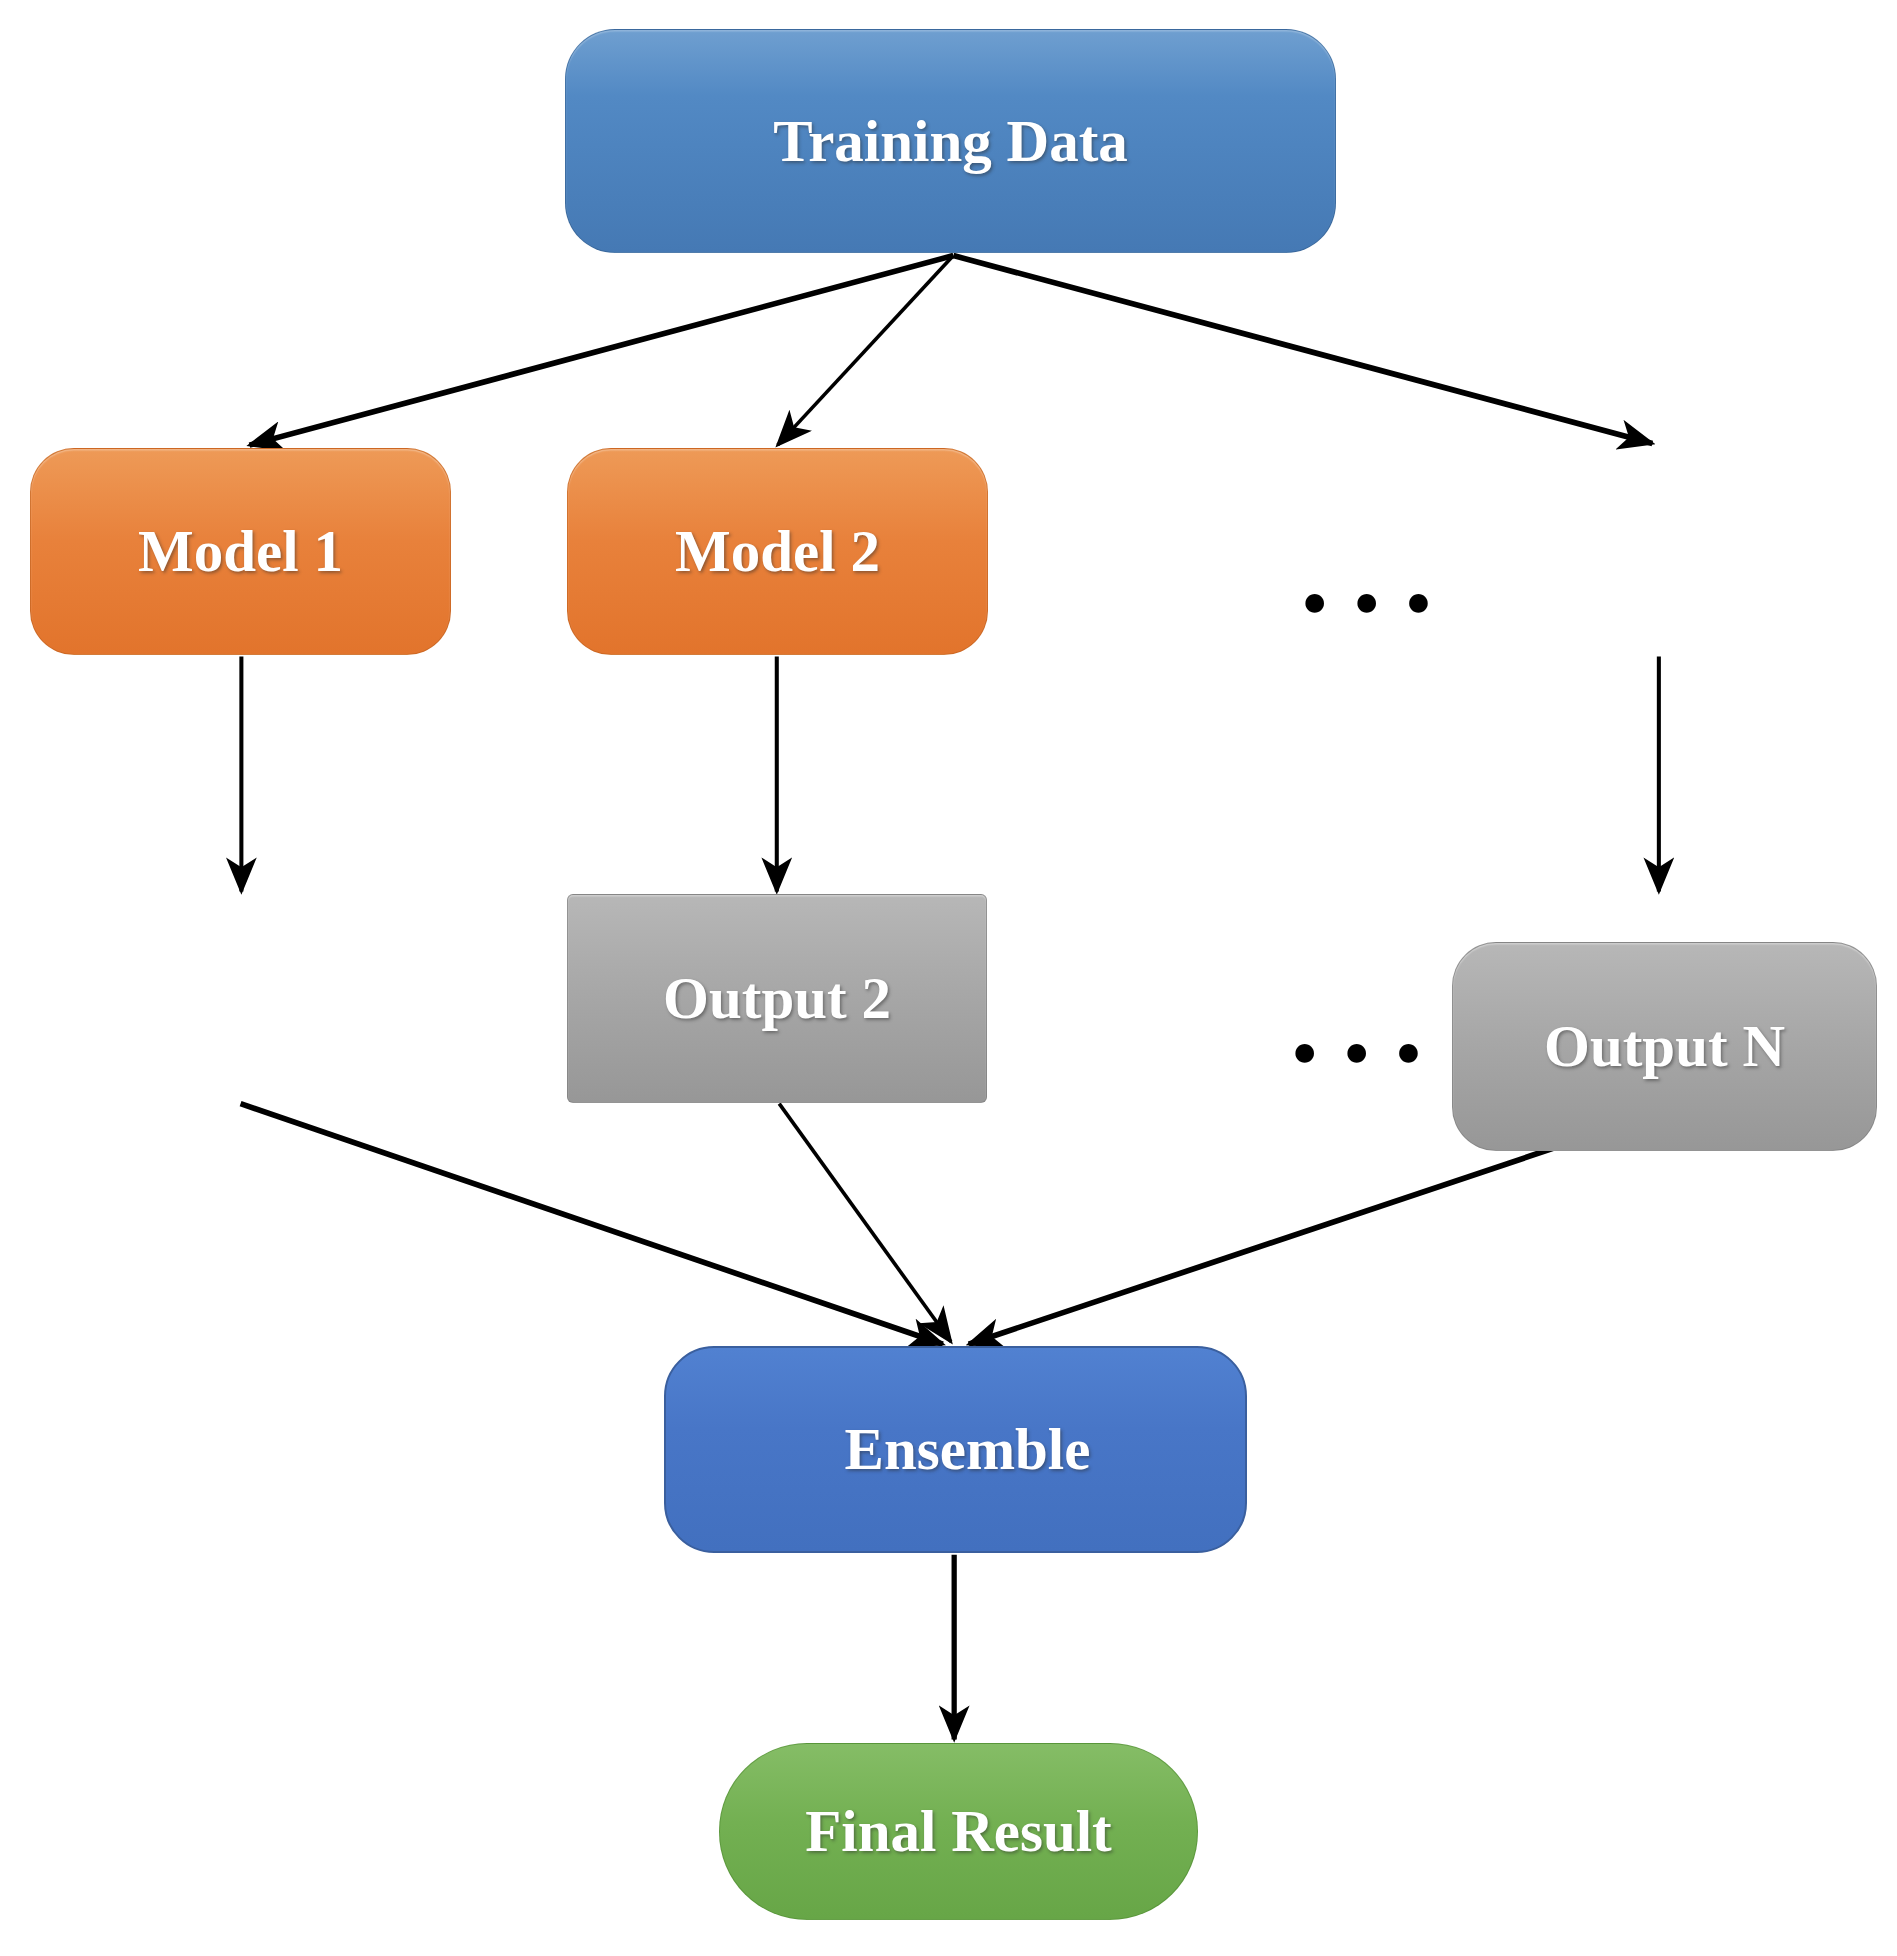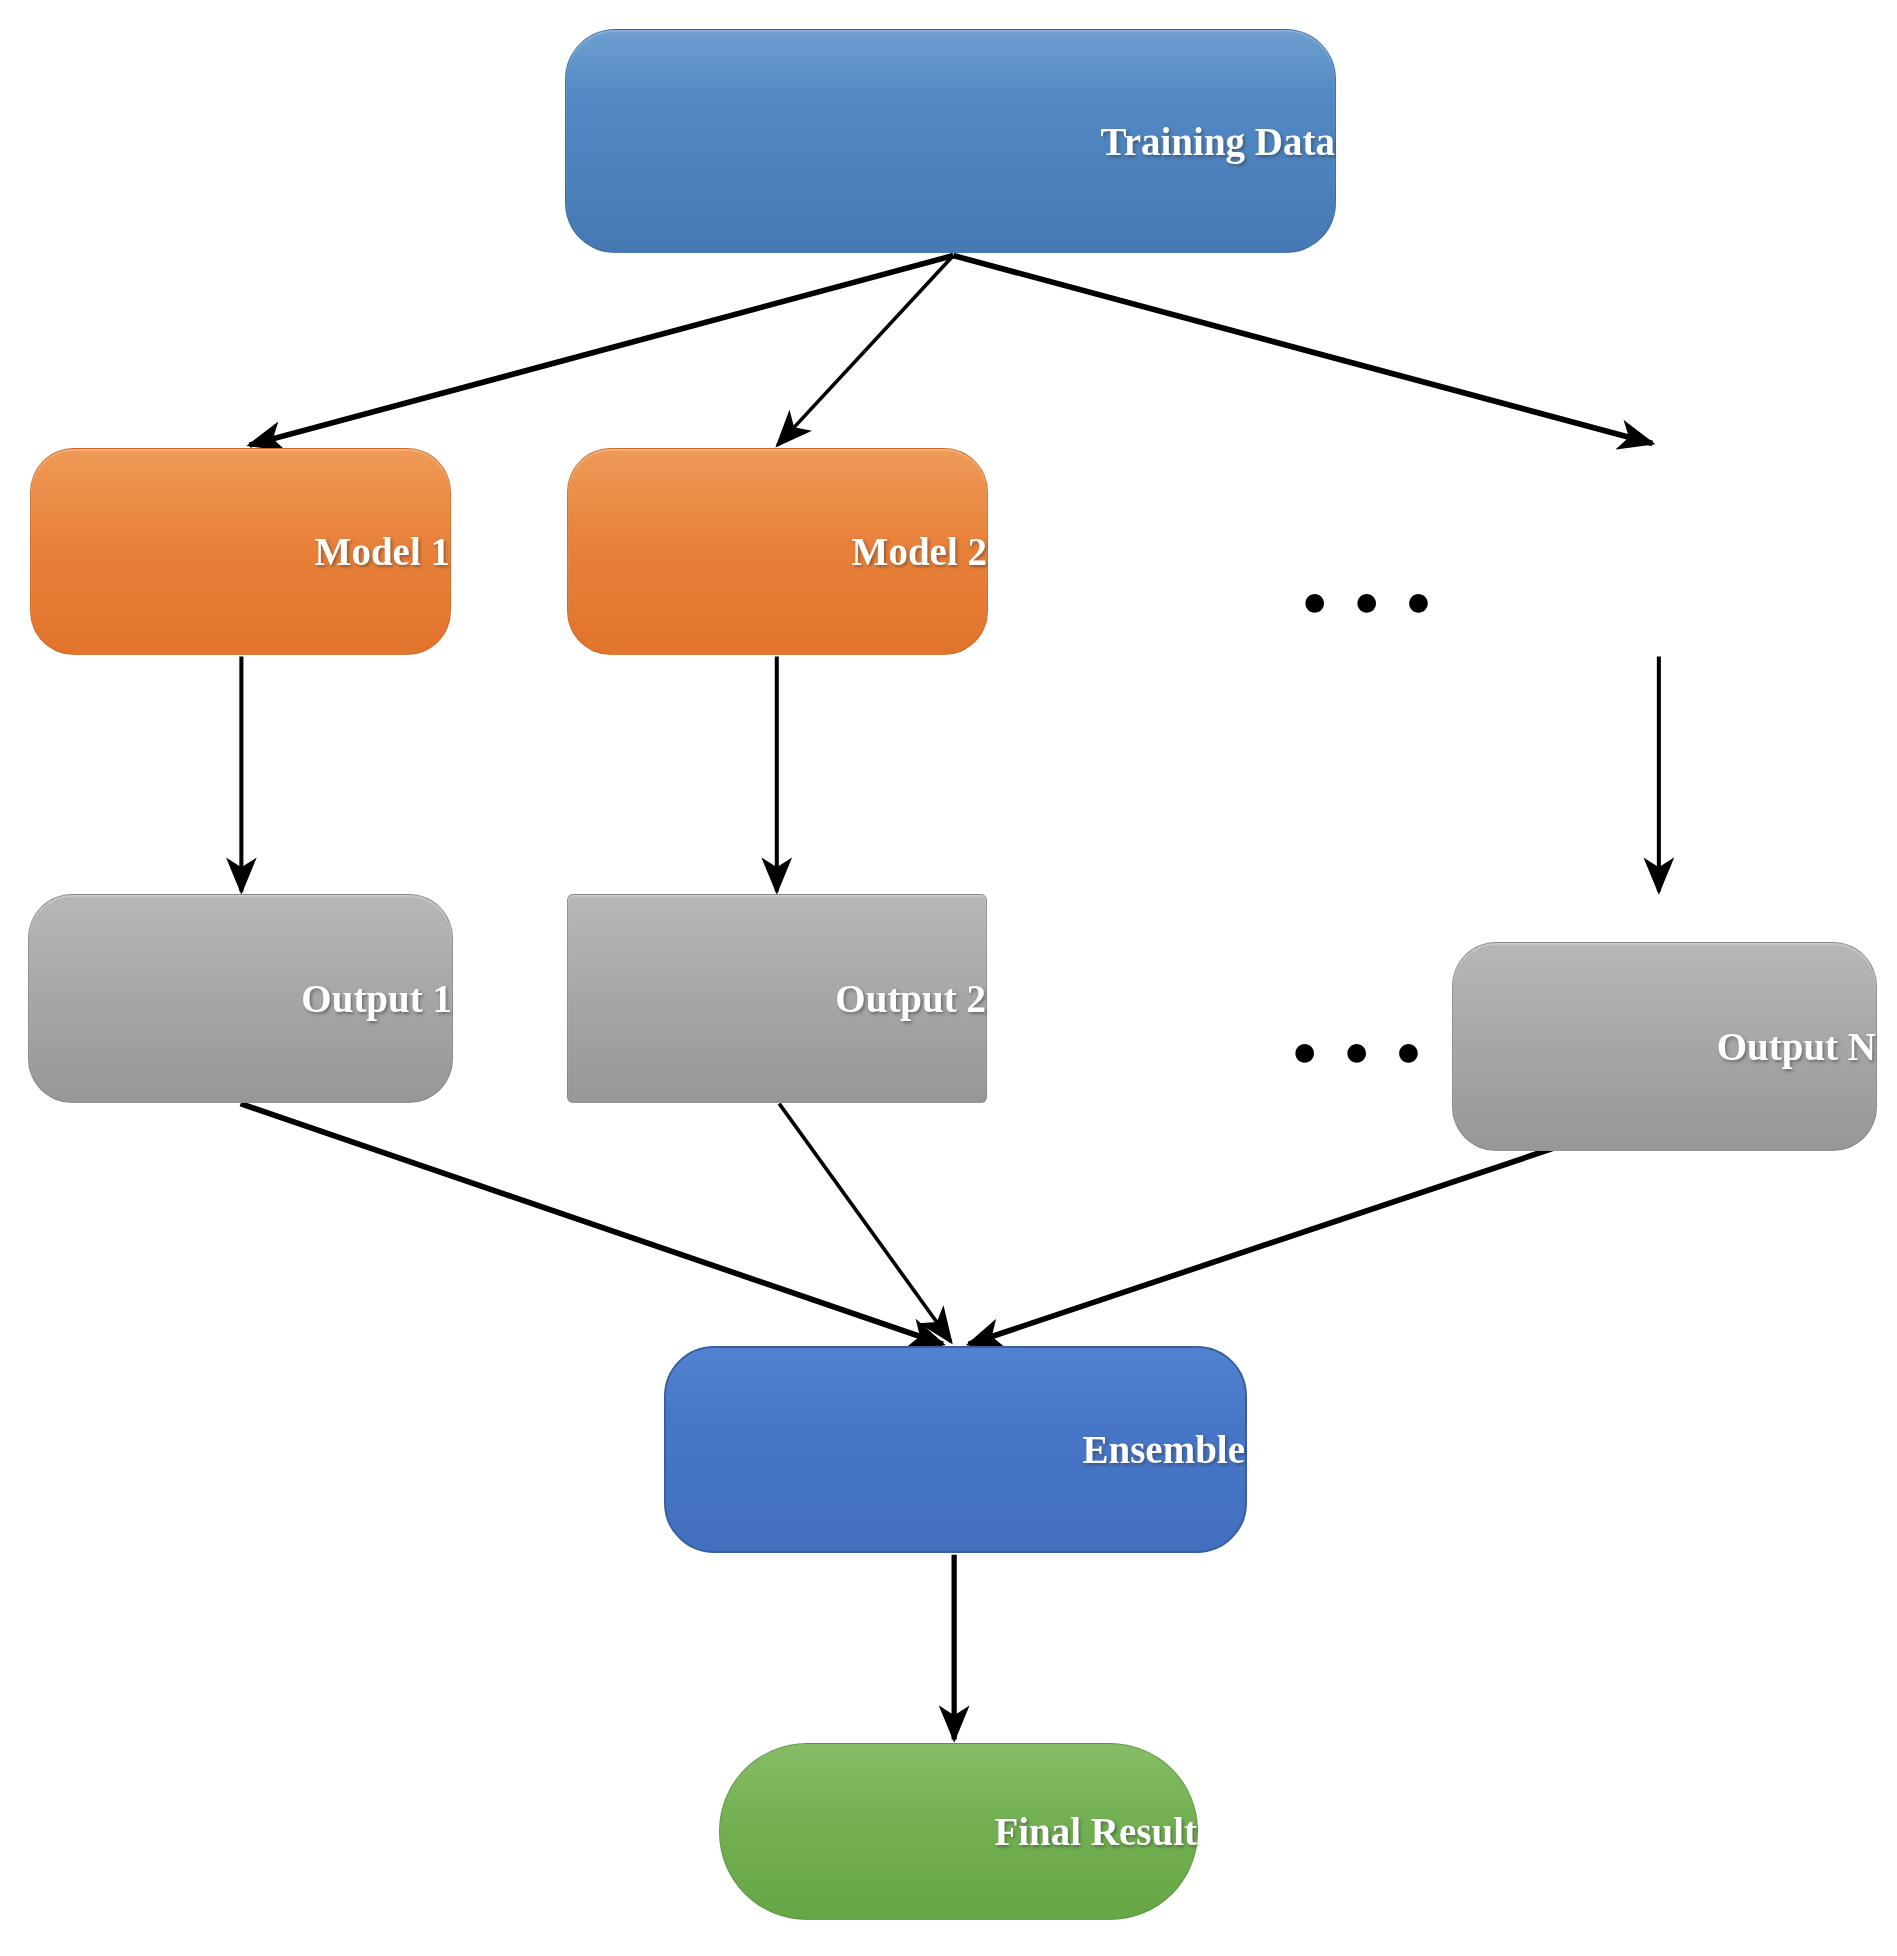--- a/index.html
+++ b/index.html
@@ -15,24 +15,24 @@
     position: absolute;
     left: 0; top: 0;
     width: 1897px; height: 1957px;
     z-index: 1;
   }
   .node {
     position: absolute;
     z-index: 2;
     display: flex;
     align-items: center;
-    justify-content: flex-end;
+    justify-content: center;
     color: #ffffff;
     font-weight: bold;
-    font-size: 39px;
+    font-size: 59px;
     text-align: center;
     white-space: pre;
     text-shadow: 1.6px 2.4px 3.2px rgba(40,40,40,0.45);
     box-sizing: border-box;
   }
   .node-training {
     left: 565px; top: 29px; width: 771px; height: 224px;
     border-radius: 50px;
     background: linear-gradient(180deg, #6f9fd0 0%, #5289c4 30%, #4579b4 100%);
     border: 1.6px solid rgba(44,84,128,0.45);
@@ -123,23 +123,20 @@
 
   <div class="node node-model node-model-2">
     <span>Model 2</span>
   </div>
 
   <div class="ellipsis ellipsis-models">
     <span>•••</span>
   </div>
 
 
-  <div class="node node-output node-output-1">
-    <span>Output 1</span>
-  </div>
 
   <div class="node node-output node-output-2">
     <span>Output 2</span>
   </div>
 
   <div class="ellipsis ellipsis-outputs">
     <span>•••</span>
   </div>
 
   <div class="node node-output node-output-n">

